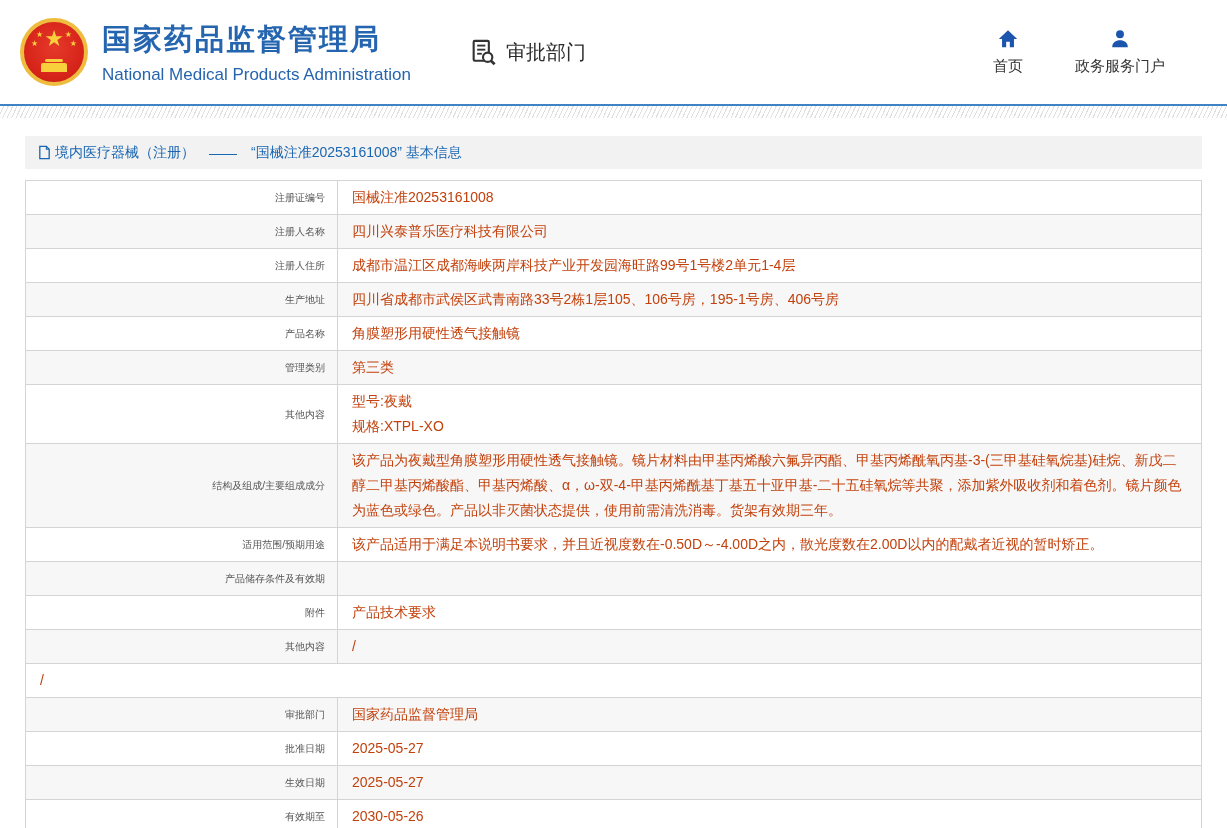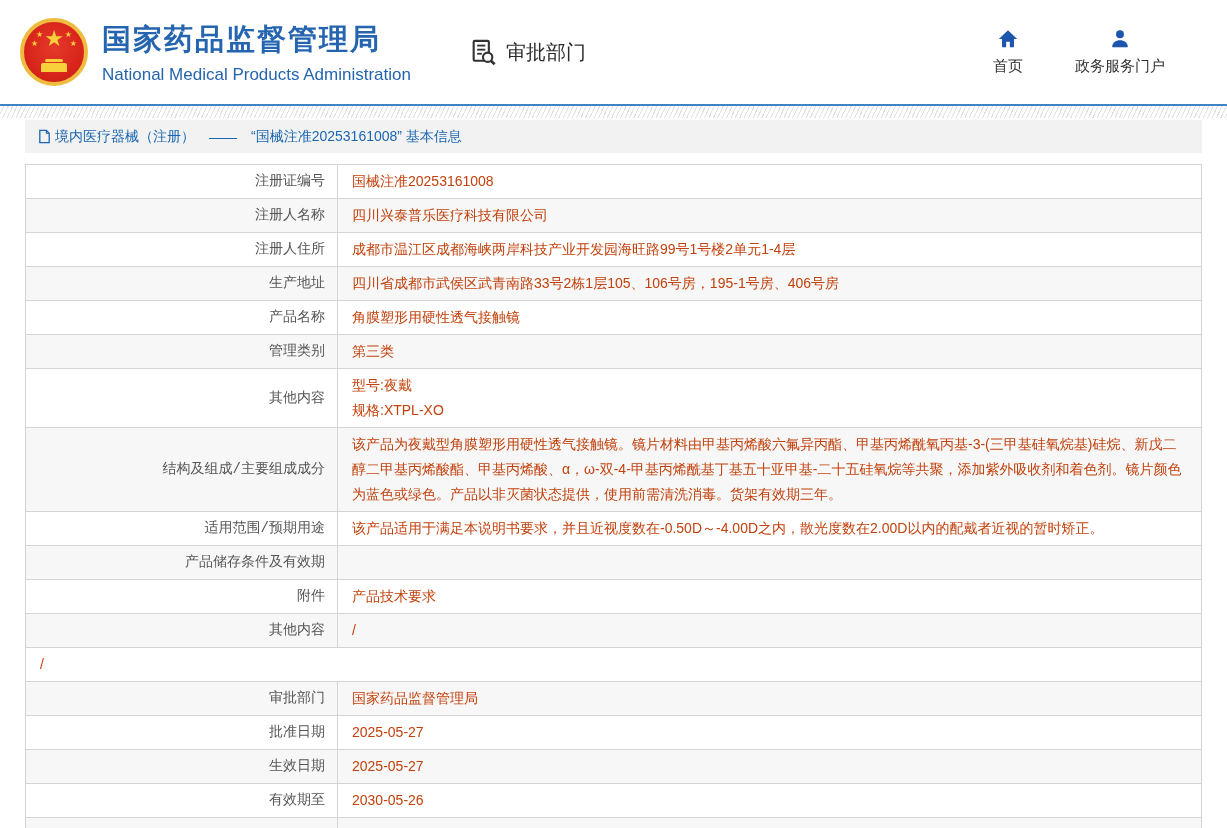--- a/index.html
+++ b/index.html
@@ -33,33 +33,33 @@
   .header-nav { margin-left:auto; display:flex; gap:52px; padding-right:28px;justify-content:flex-end; }
   .nav-item { display:flex; flex-direction:column; align-items:center; gap:7px; cursor:pointer; }
   .nav-item svg { width:22px; height:22px; }
   .nav-item .lbl { font-size:15px; color:#333; white-space:nowrap; }
 
   .header-rule { height:2px; background:#3f83c4; }
   .header-stripes { height:12px;
     background:repeating-linear-gradient(115deg,#ffffff 0 3px,#e0e0e0 3px 4px); }
 
   
-  .breadcrumb { margin:2px 25px 0; background:#f2f2f2; height:33px;
+  .breadcrumb { margin:18px 25px 0; background:#f2f2f2; height:33px;
     display:flex; align-items:center; padding:0 12px; font-size:14px; color:#1b66b1; }
   .breadcrumb svg { width:15px; height:15px; margin-right:3px; flex:0 0 15px; }
   .breadcrumb .crumb { cursor:pointer; }
   .breadcrumb .dash { margin:0 14px; }
 
   
   .reg-table { margin:11px 25px 0; border:1px solid #d4d4d4; border-bottom:none; }
   .trow { display:flex; border-bottom:1px solid #d4d4d4; background:#fff; min-height:34px; }
   .trow.alt { background:#f7f7f7; }
   .tlabel { flex:0 0 312px; width:312px; border-right:1px solid #d4d4d4;
     display:flex; align-items:center; justify-content:flex-end;
-    padding:4px 12px; font-size:14px; color:#555; line-height:25px; text-align:right;font-family:Liberation Mono, monospace; }
+    padding:4px 12px; font-size:10px; color:#555; line-height:25px; text-align:right; }
   .tvalue { flex:1; display:flex; align-items:center;
     padding:4px 14px; font-size:14px; color:#c2410c; line-height:25px; white-space:pre-line; }
 </style>
 </head>
 <body>
 
 <div class="header">
   <div class="logo">
     <div class="emblem">
       <span class="big-star">★</span>

